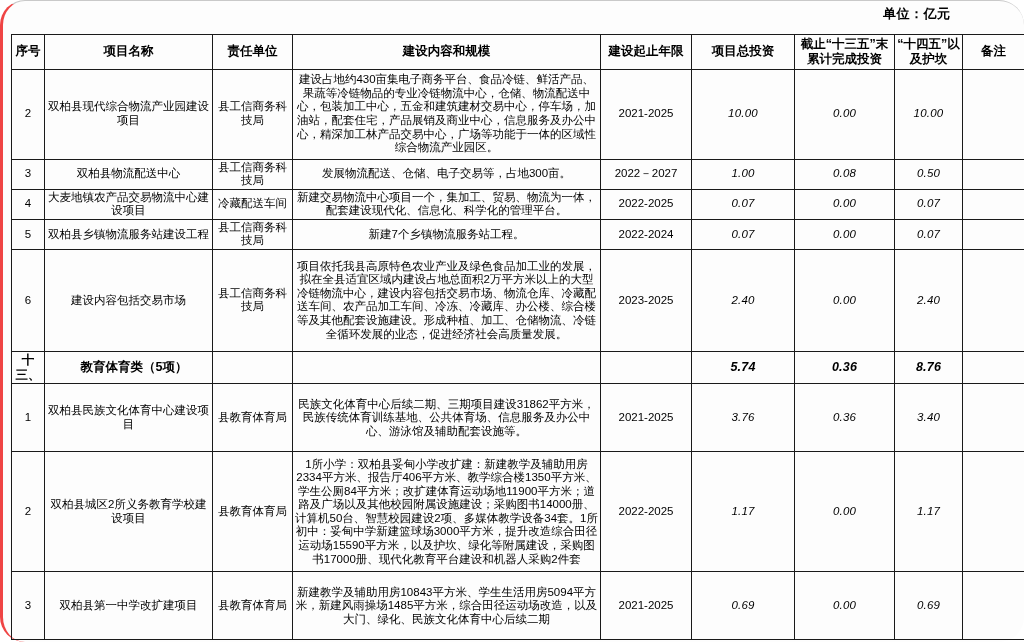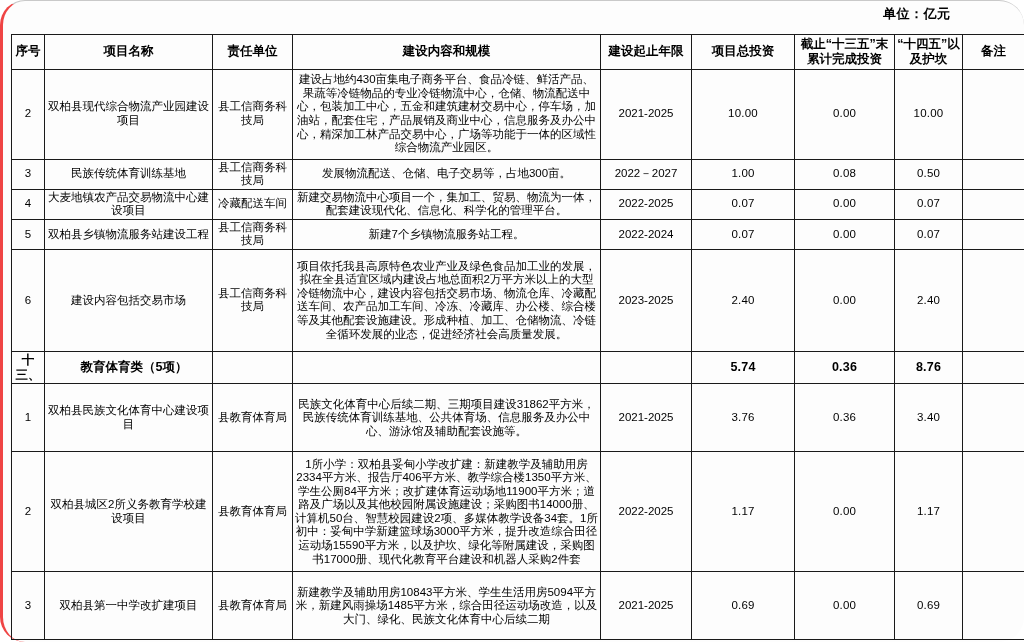--- a/index.html
+++ b/index.html
@@ -44,21 +44,21 @@
     overflow: hidden;
   }
   table.main th {
     font-size: 12.5px;
     font-weight: bold;
     padding: 2px 1px;
   }
   td.cell-name, td.cell-content { text-align: left; padding: 1px 4px; }
   tr.section-row td { font-weight: bold; font-size: 12.5px; }
   tr.section-row td.cell-name { padding-left: 13px; }
-  .num { letter-spacing: 0.2px; }
+  .num { letter-spacing: 0.2px; font-style: italic; }
 </style>
 </head>
 <body>
 
 <div class="page">
 
   <div class="unit-label">单位：亿元</div>
 
   <table class="main">
     <colgroup>
@@ -94,21 +94,21 @@
         <td class="cell-content">建设占地约430亩集电子商务平台、食品冷链、鲜活产品、果蔬等冷链物品的专业冷链物流中心，仓储、物流配送中心，包装加工中心，五金和建筑建材交易中心，停车场，加油站，配套住宅，产品展销及商业中心，信息服务及办公中心，精深加工林产品交易中心，广场等功能于一体的区域性综合物流产业园区。</td>
         <td>2021-2025</td>
         <td class="num">10.00</td>
         <td class="num">0.00</td>
         <td class="num">10.00</td>
         <td></td>
       </tr>
 
       <tr style="height:27px">
         <td>3</td>
-        <td class="cell-name">民族传统体育训练基地</td>
+        <td class="cell-name">双柏县物流配送中心</td>
         <td>县工信商务科技局</td>
         <td class="cell-content">发展物流配送、仓储、电子交易等，占地300亩。</td>
         <td>2022－2027</td>
         <td class="num">1.00</td>
         <td class="num">0.08</td>
         <td class="num">0.50</td>
         <td></td>
       </tr>
 
       <tr style="height:28px">

